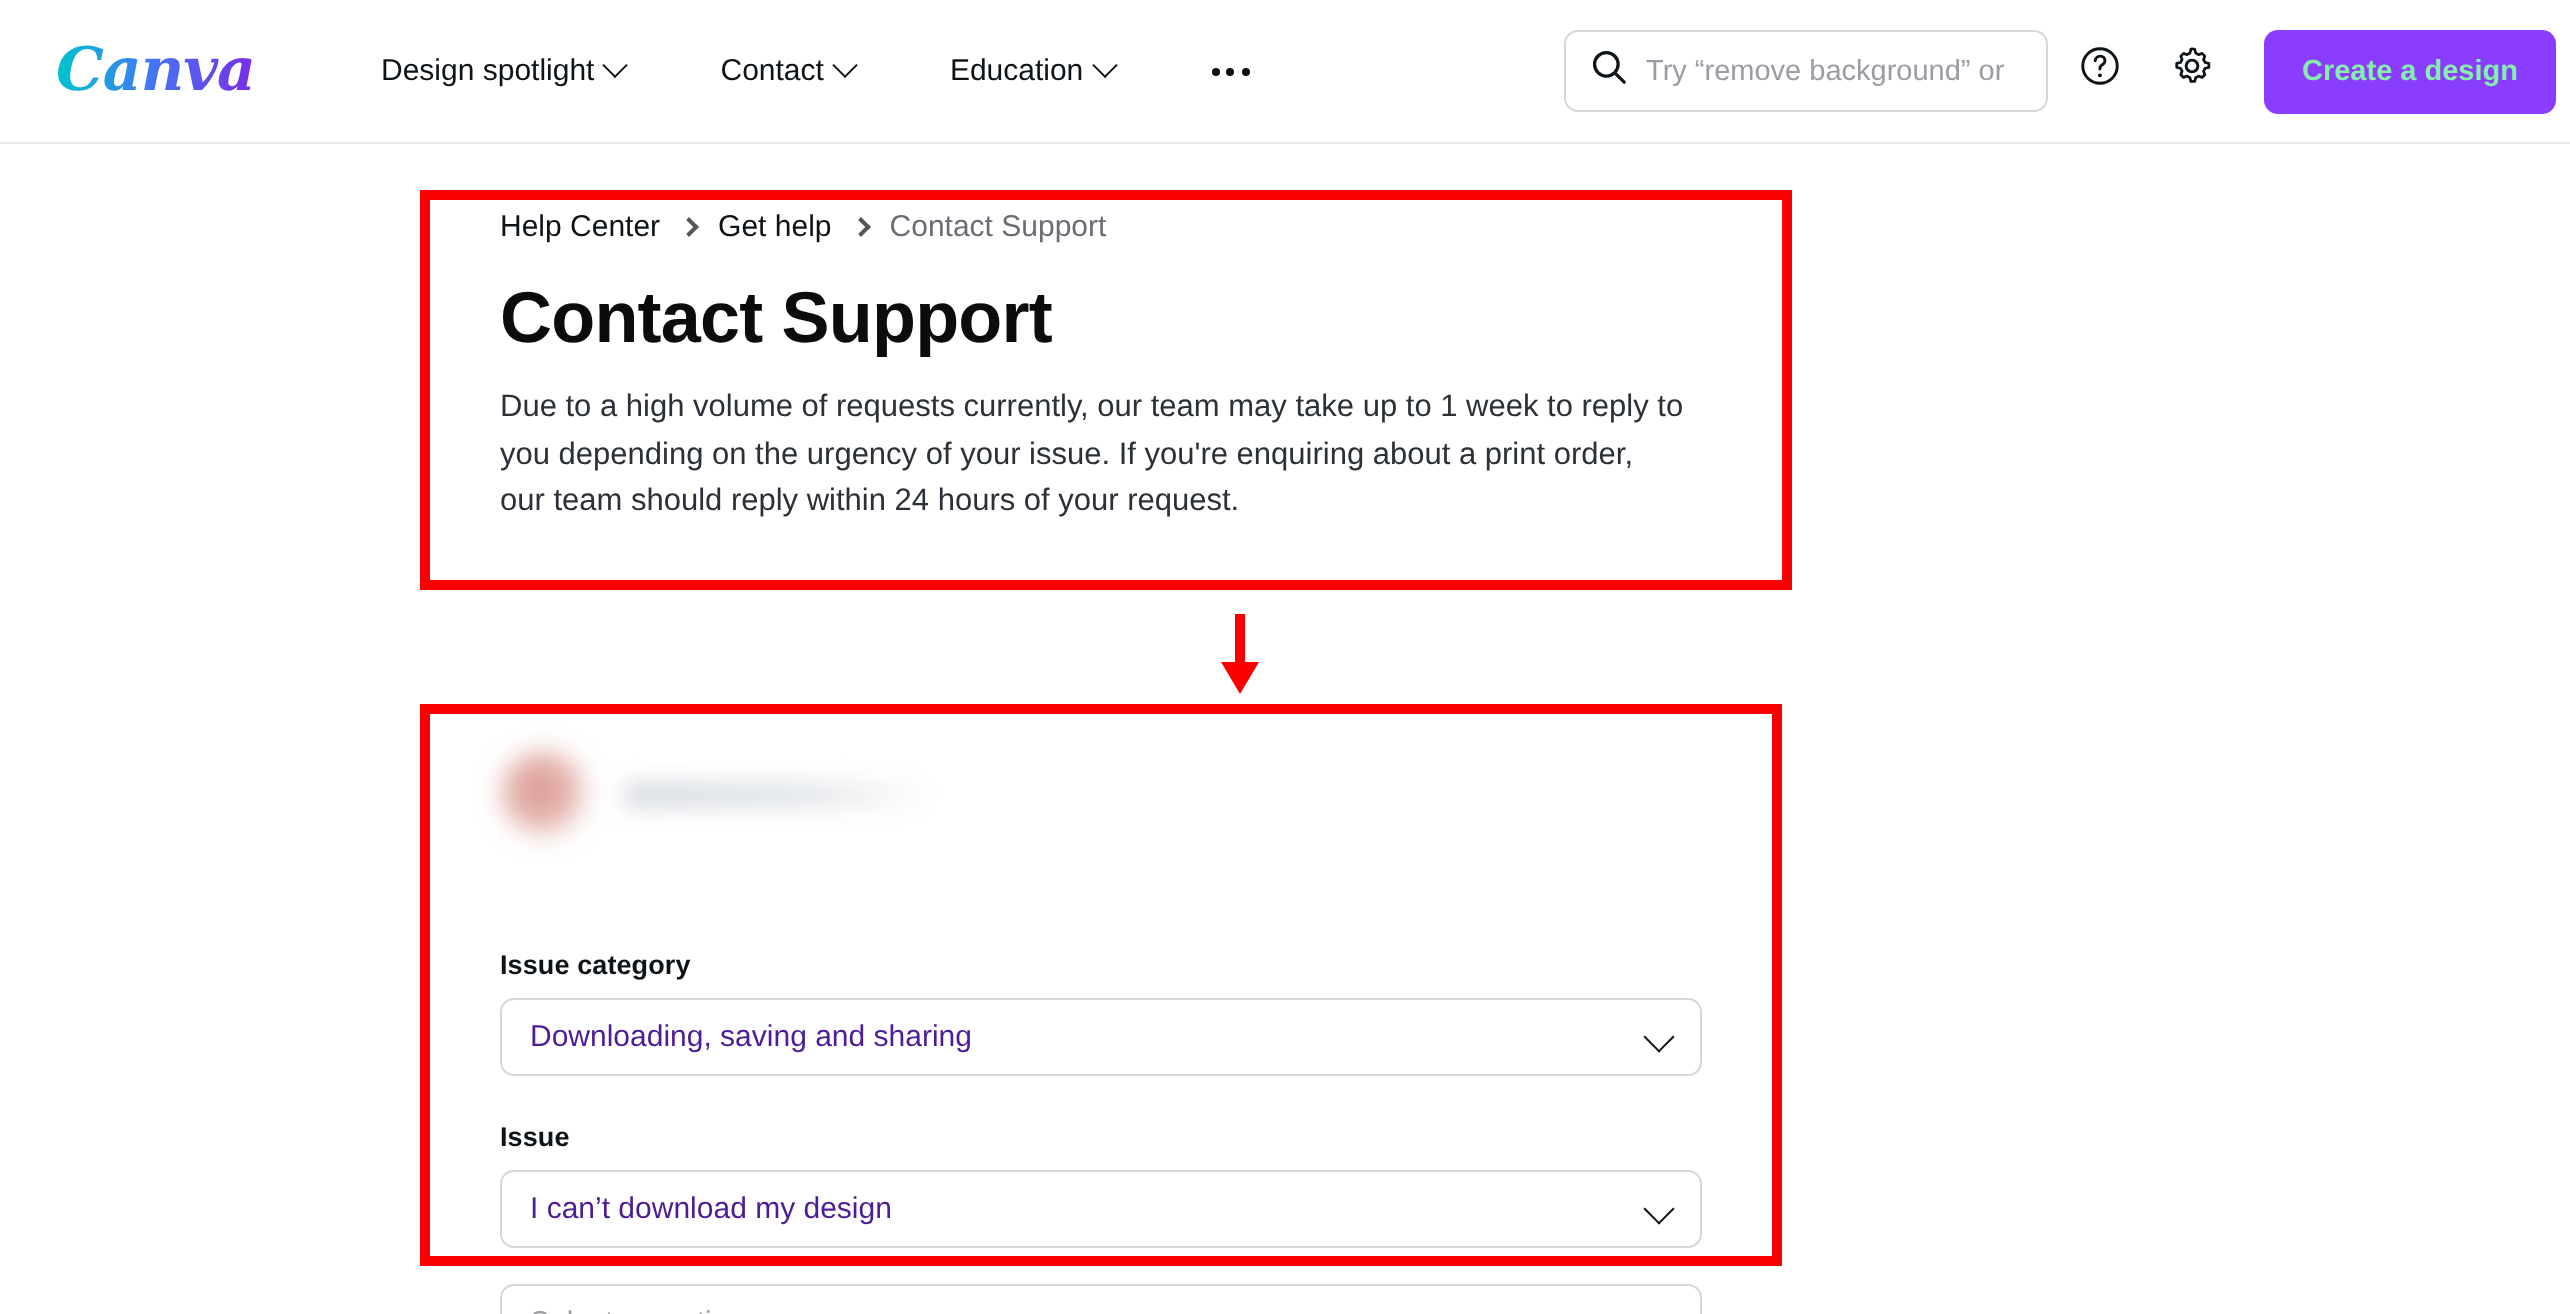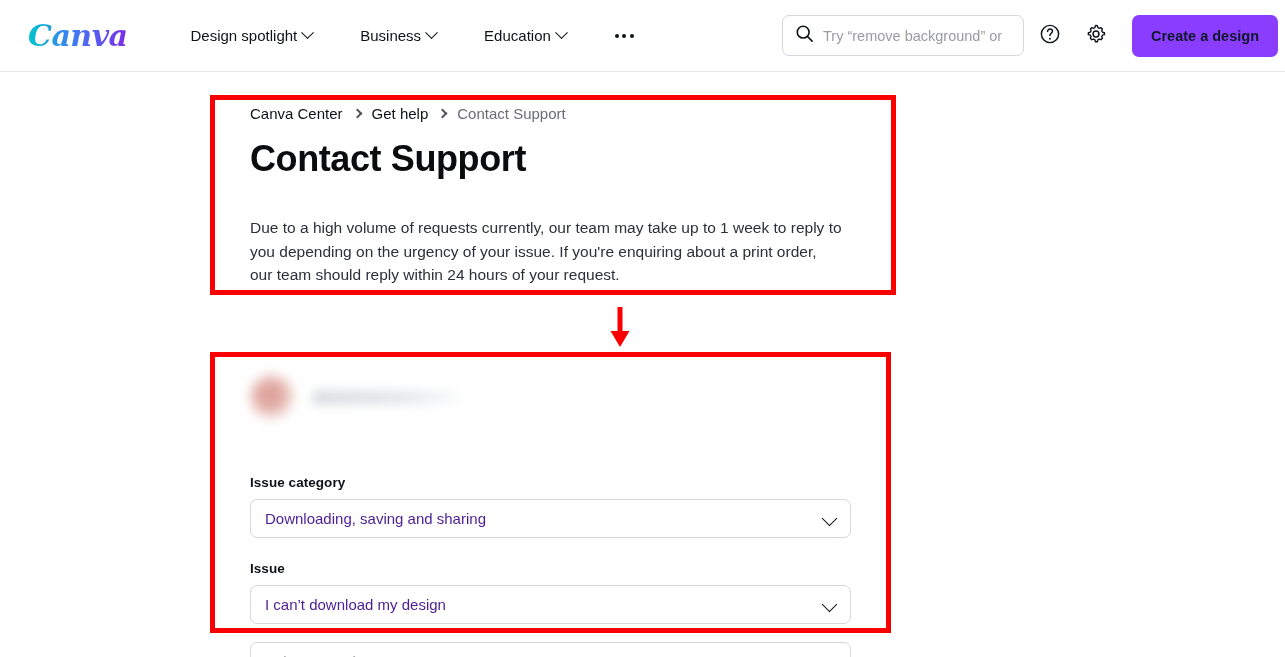--- a/index.html
+++ b/index.html
@@ -70,21 +70,21 @@
     color: #0e1318; width: 100%; background: transparent;
   }
   .search input::placeholder { color: #9b9ba4; }
   .icon-btn {
     width: 40px; height: 40px; border-radius: 50%;
     display:flex; align-items:center; justify-content:center;
     cursor:pointer; margin-left: 6px;
   }
   .cta {
     margin-left: 16px;
-    background: #8b3dff; color: #0f172a;
+    background: #8b3dff; color: #86efac;
     font-size: 14.5px; font-weight: 700;
     border: 0; border-radius: 7px;
     height: 42px; padding: 0 19px; cursor: pointer;
     font-family: "Liberation Sans", sans-serif;
     white-space: nowrap;
   }
 
   
   .content { position:absolute; top:72px; left:0; width:1285px; }
 
@@ -103,21 +103,21 @@
   }
   .breadcrumb .current { color: #6b6c75; }
 
   .page-title {
     position:absolute; left:250px; top: 66px;
     font-size: 36px; font-weight: 700; color:#0b0c0e;
     letter-spacing: -0.4px;
     font-family: "Liberation Sans", sans-serif;
   }
   .lead {
-    position:absolute; left:250px; top: 144px; width: 592px;
+    position:absolute; left:250px; top: 120px; width: 592px;
     font-size: 15.5px; line-height: 23.5px; color: #2c3038;
   }
 
   
   .redacted { position:absolute; left: 250px; top: 303px; display:flex; align-items:center; gap: 18px; }
   .redacted .av {
     width: 44px; height: 44px; border-radius: 50%;
     background: radial-gradient(circle at 45% 45%, #d99a93 0%, #e5b3ac 45%, rgba(236,214,210,0.35) 75%, rgba(255,255,255,0) 100%);
     filter: blur(6px);
   }
@@ -166,21 +166,21 @@
   <div class="header">
 
     <div class="logo">Canva</div>
 
     <div class="nav">
       <div class="nav-item">
         <span>Design spotlight</span>
         <span class="chev"></span>
       </div>
       <div class="nav-item">
-        <span>Business</span>
+        <span>Contact</span>
         <span class="chev"></span>
       </div>
       <div class="nav-item">
         <span>Education</span>
         <span class="chev"></span>
       </div>
       <div class="dots">
         <span></span>
         <span></span>
         <span></span>
@@ -218,21 +218,21 @@
         </span>
       </div>
 
       <button class="cta">Create a design</button>
     </div>
   </div>
 
   <div class="content">
 
     <div class="breadcrumb">
-      <a>Canva Center</a>
+      <a>Help Center</a>
       <span class="sep"></span>
       <a>Get help</a>
       <span class="sep"></span>
       <span class="current">Contact Support</span>
     </div>
 
     <h1 class="page-title">Contact Support</h1>
 
     <p class="lead">Due to a high volume of requests currently, our team may take up to 1 week to reply to you depending on the urgency of your issue. If you're enquiring about a print order, our team should reply within 24 hours of your request.</p>
 

